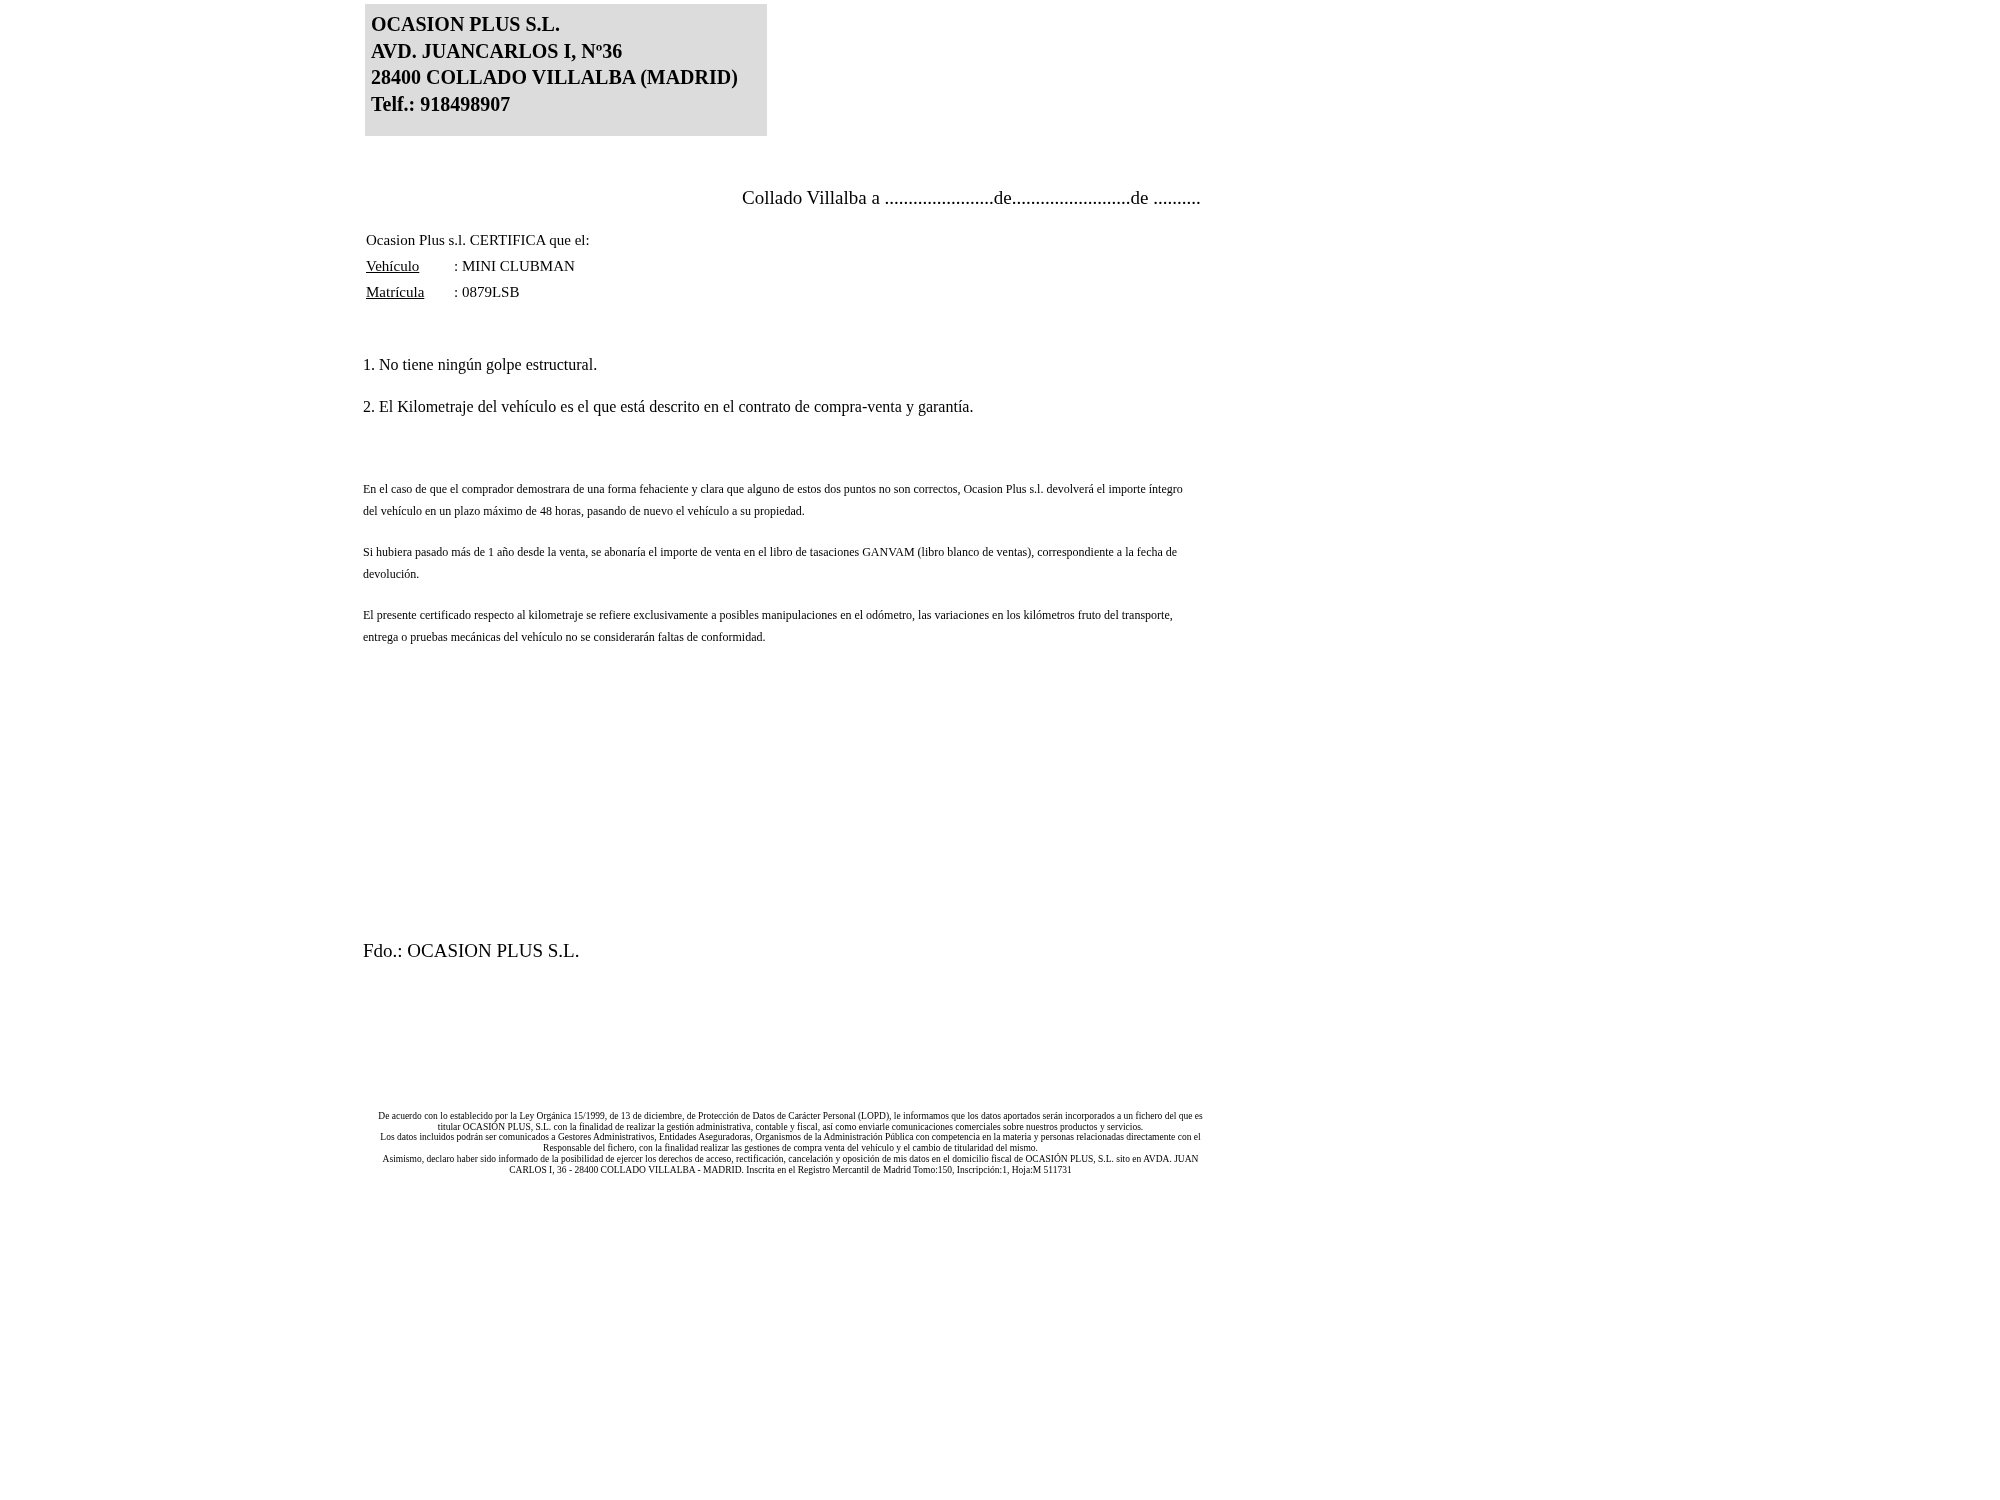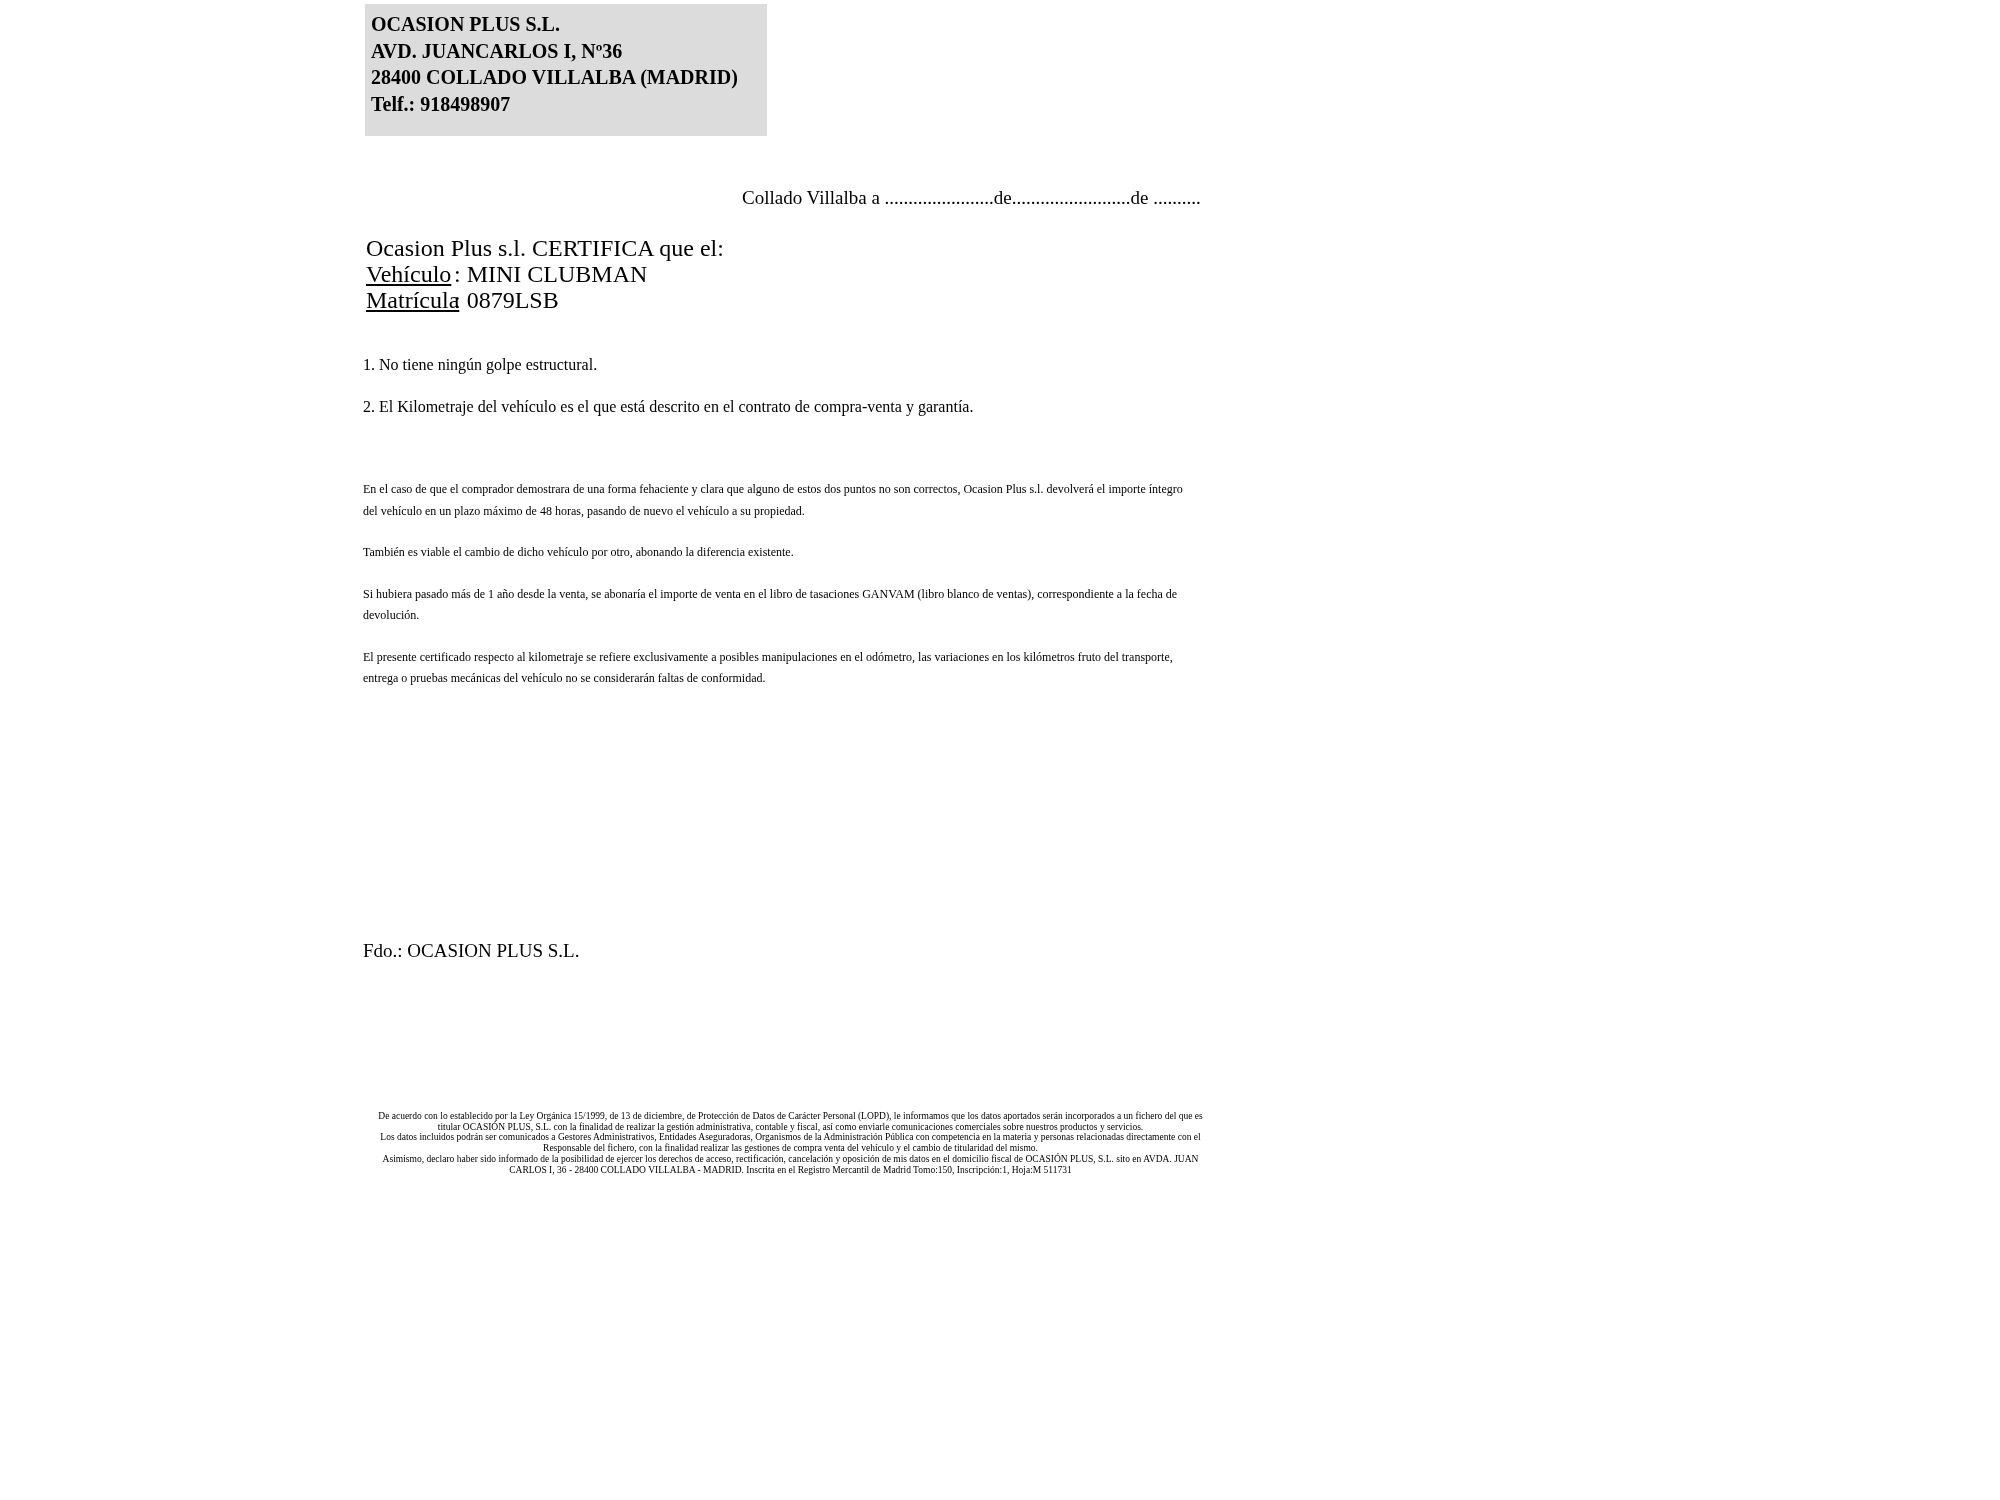--- a/index.html
+++ b/index.html
@@ -34,22 +34,22 @@
   .dateline {
     position: absolute;
     left: 742px;
     top: 187px;
     font-size: 19px;
     white-space: nowrap;
   }
   .certificate {
     position: absolute;
     left: 366px;
-    top: 235px;
-    font-size: 24px;
+    top: 227px;
+    font-size: 15px;
     line-height: 26px;
   }
   .certificate .row .label {
     display: inline-block;
     width: 88px;
     text-decoration: underline;
   }
   .points {
     position: absolute;
     left: 363px;
@@ -114,21 +114,20 @@
   </div>
 </div>
 
 <div class="points">
   <p>1. No tiene ningún golpe estructural.</p>
   <p>2. El Kilometraje del vehículo es el que está descrito en el contrato de compra-venta y garantía.</p>
 </div>
 
 <div class="body-text">
   <p>En el caso de que el comprador demostrara de una forma fehaciente y clara que alguno de estos dos puntos no son correctos, Ocasion Plus s.l. devolverá el importe íntegro del vehículo en un plazo máximo de 48 horas, pasando de nuevo el vehículo a su propiedad.</p>
-  <p>También es viable el cambio de dicho vehículo por otro, abonando la diferencia existente.</p>
   <p>Si hubiera pasado más de 1 año desde la venta, se abonaría el importe de venta en el libro de tasaciones GANVAM (libro blanco de ventas), correspondiente a la fecha de devolución.</p>
   <p>El presente certificado respecto al kilometraje se refiere exclusivamente a posibles manipulaciones en el odómetro, las variaciones en los kilómetros fruto del transporte, entrega o pruebas mecánicas del vehículo no se considerarán faltas de conformidad.</p>
 </div>
 
 <div class="signature">Fdo.: OCASION PLUS S.L.</div>
 
 <div class="legal-footer">
   <div>De acuerdo con lo establecido por la Ley Orgánica 15/1999, de 13 de diciembre, de Protección de Datos de Carácter Personal (LOPD), le informamos que los datos aportados serán incorporados a un fichero del que es titular OCASIÓN PLUS, S.L. con la finalidad de realizar la gestión administrativa, contable y fiscal, así como enviarle comunicaciones comerciales sobre nuestros productos y servicios.</div>
   <div>Los datos incluidos podrán ser comunicados a Gestores Administrativos, Entidades Aseguradoras, Organismos de la Administración Pública con competencia en la materia y personas relacionadas directamente con el Responsable del fichero, con la finalidad realizar las gestiones de compra venta del vehículo y el cambio de titularidad del mismo.</div>
   <div>Asimismo, declaro haber sido informado de la posibilidad de ejercer los derechos de acceso, rectificación, cancelación y oposición de mis datos en el domicilio fiscal de OCASIÓN PLUS, S.L. sito en AVDA. JUAN CARLOS I, 36 - 28400 COLLADO VILLALBA - MADRID. Inscrita en el Registro Mercantil de Madrid Tomo:150, Inscripción:1, Hoja:M 511731</div>

